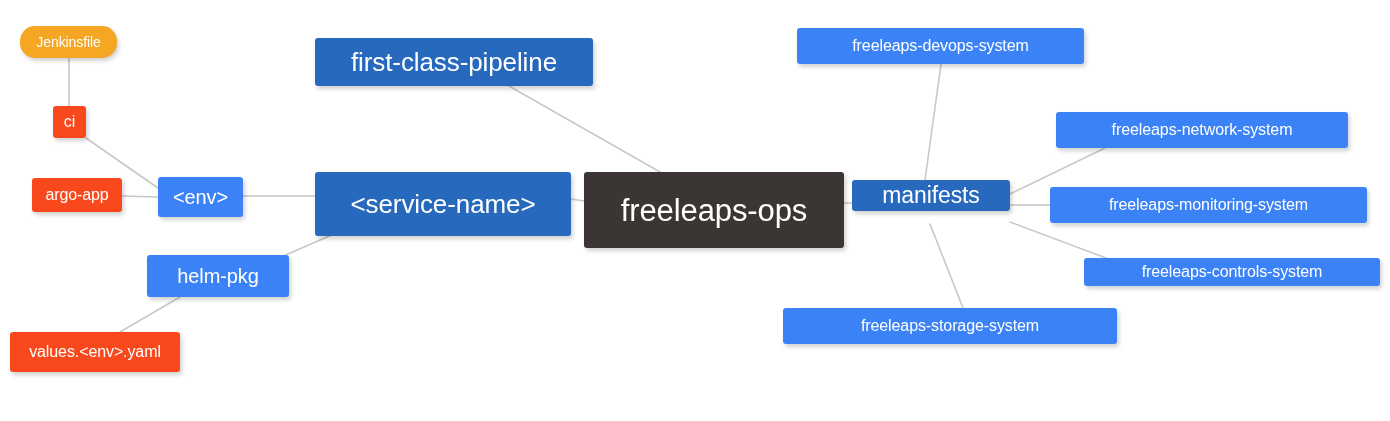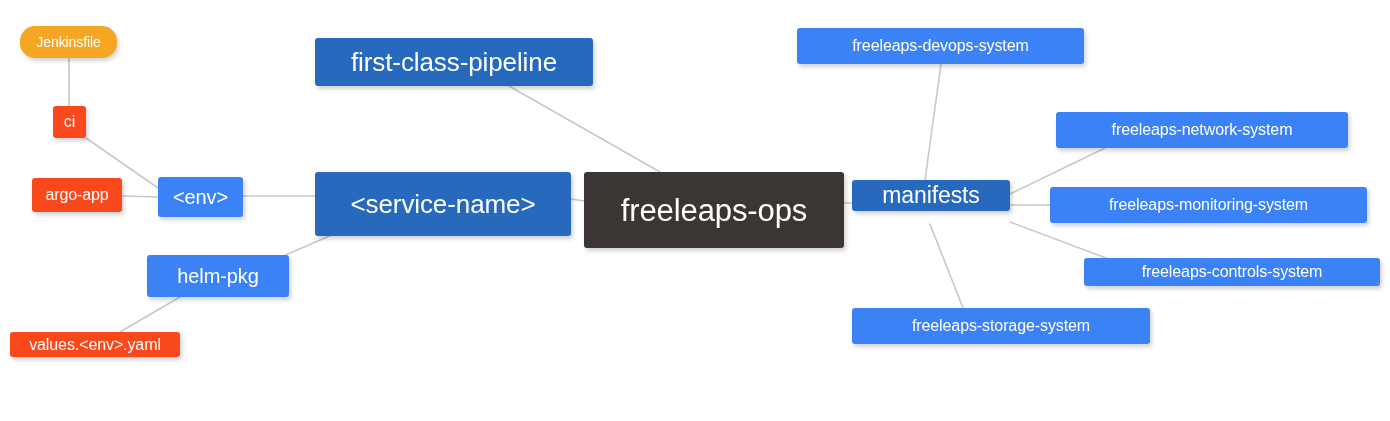--- a/index.html
+++ b/index.html
@@ -84,21 +84,21 @@
   <div id="node-layer">
       <div class="mm-node c-orange s-micro" style="left: 20px; top: 26px; width: 97px; height: 32px;">
         <span class="mm-label">Jenkinsfile</span>
       </div>
       <div class="mm-node c-red s-tiny" style="left: 53px; top: 106px; width: 33px; height: 32px;">
         <span class="mm-label">ci</span>
       </div>
       <div class="mm-node c-red s-tiny" style="left: 32px; top: 178px; width: 90px; height: 34px;">
         <span class="mm-label">argo-app</span>
       </div>
-      <div class="mm-node c-red s-tiny" style="left: 10px; top: 332px; width: 170px; height: 25px;">
+      <div class="mm-node c-red s-tiny" style="left: 10px; top: 332px; width: 170px; height: 40px;">
         <span class="mm-label">values.&lt;env&gt;.yaml</span>
       </div>
       <div class="mm-node c-green s-small" style="left: 158px; top: 177px; width: 85px; height: 40px;">
         <span class="mm-label">&lt;env&gt;</span>
       </div>
       <div class="mm-node c-green s-small" style="left: 147px; top: 255px; width: 142px; height: 42px;">
         <span class="mm-label">helm-pkg</span>
       </div>
       <div class="mm-node c-blue s-major" style="left: 315px; top: 38px; width: 278px; height: 48px;">
         <span class="mm-label">first-class-pipeline</span>
@@ -117,17 +117,17 @@
       </div>
       <div class="mm-node c-green s-tiny" style="left: 1056px; top: 112px; width: 292px; height: 36px;">
         <span class="mm-label">freeleaps-network-system</span>
       </div>
       <div class="mm-node c-green s-tiny" style="left: 1050px; top: 187px; width: 317px; height: 36px;">
         <span class="mm-label">freeleaps-monitoring-system</span>
       </div>
       <div class="mm-node c-green s-tiny" style="left: 1057px; top: 258px; width: 296px; height: 28px; margin-left: 27px;">
         <span class="mm-label">freeleaps-controls-system</span>
       </div>
-      <div class="mm-node c-green s-tiny" style="left: 852px; top: 308px; width: 298px; height: 36px;">
+      <div class="mm-node c-green s-tiny" style="left: 783px; top: 308px; width: 334px; height: 36px;">
         <span class="mm-label">freeleaps-storage-system</span>
       </div>
     </div>
 </div>
 
 </body></html>

